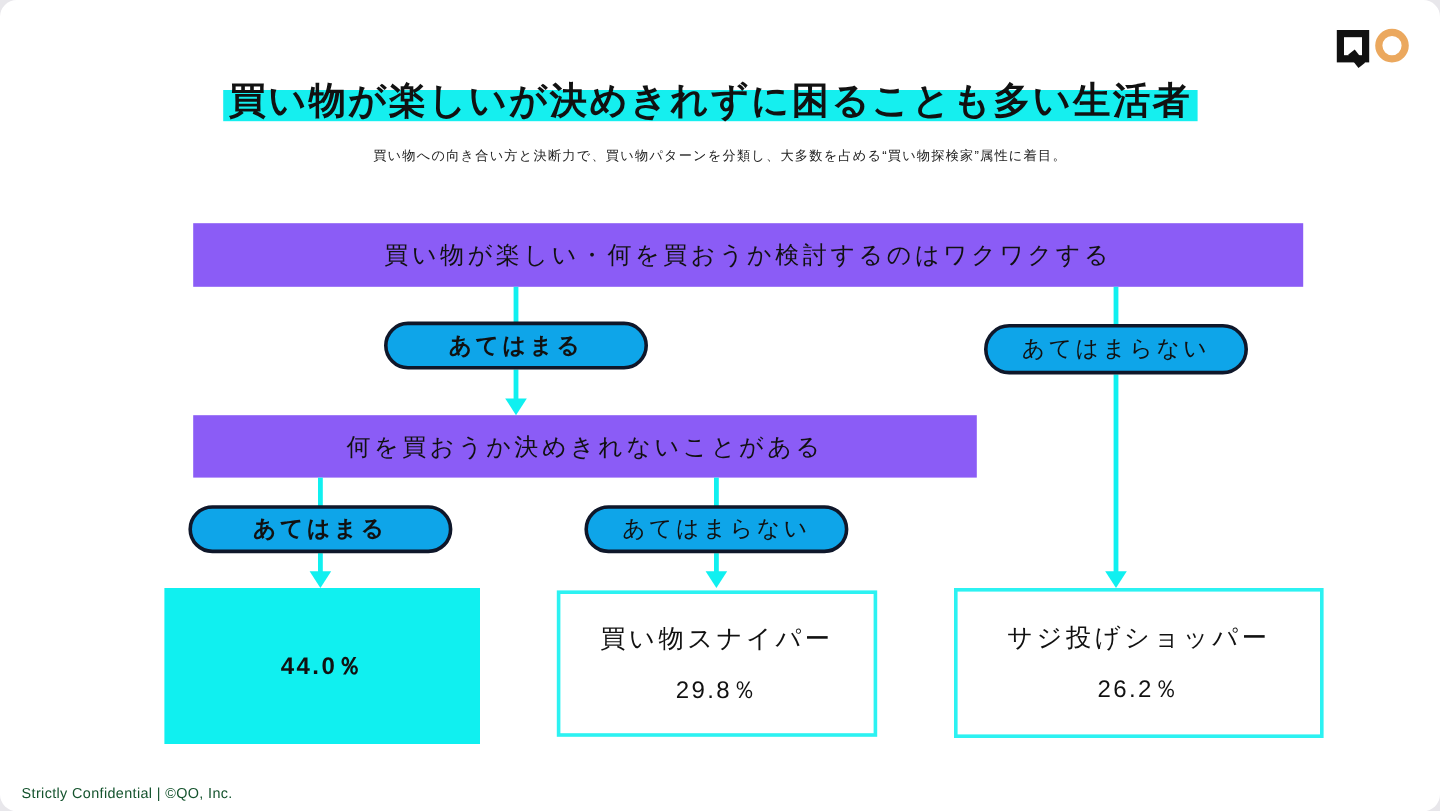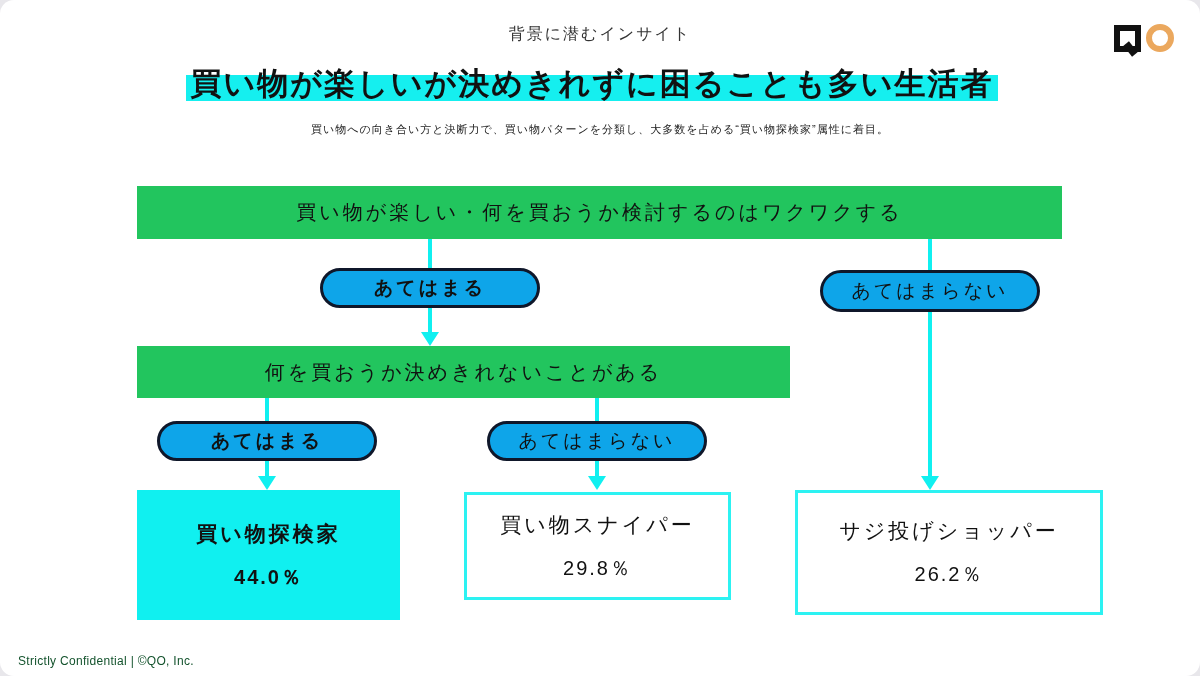--- a/index.html
+++ b/index.html
@@ -43,23 +43,23 @@
     display: inline; font-size: 31px; font-weight: bold; color: #111111;
     letter-spacing: 2px; padding: 0 5px;
     background: linear-gradient(#15efef, #15efef) left bottom / 100% 26px no-repeat;
   }
   .subtitle {
     position: absolute; top: 122px; left: 0; right: 0; text-align: center;
     font-size: 11px; letter-spacing: 1px; color: #222222;
   }
   
   .qbox {
-    position: absolute; background: #22c55e;
+    position: absolute; background: #8b5cf6;
     display: flex; align-items: center; justify-content: center;
-    font-size: 20px; letter-spacing: 3px; color: #111111;
+    font-size: 20px; letter-spacing: 3px; color: #111111; margin-left: 24px;
   }
   .pill {
     position: absolute; background: #0ea5e9;
     border: 3px solid #0f172a; border-radius: 22px;
     display: flex; align-items: center; justify-content: center;
     font-size: 19px; letter-spacing: 3px; color: #111111; z-index: 3;
   }
   .pill.strong { font-weight: bold; }
   .vline { position: absolute; width: 4px; background: #10f0f0; z-index: 1; }
   .ahead {
@@ -81,21 +81,20 @@
   .footer {
     position: absolute; left: 18px; bottom: 8px;
     font-size: 12px; color: #14532d; letter-spacing: 0.3px;
   }
 </style>
 </head>
 <body>
 
 <div class="slide">
 
-  <div class="kicker">背景に潜むインサイト</div>
 
   <div class="logo">
     <div class="logo-q"></div>
     <div class="logo-o"></div>
   </div>
 
   <div class="title-wrap">
     <span class="title">買い物が楽しいが決めきれずに困ることも多い生活者</span>
   </div>
 
@@ -122,25 +121,24 @@
 
   <div class="pill strong" style="left:157px; top:421px; width:220px; height:40px;">あてはまる</div>
   <div class="pill" style="left:487px; top:421px; width:220px; height:40px;">あてはまらない</div>
 
   <div class="vline" style="left:265px; top:461px; height:16px;"></div>
   <div class="ahead" style="left:258px; top:476px;"></div>
   <div class="vline" style="left:595px; top:461px; height:16px;"></div>
   <div class="ahead" style="left:588px; top:476px;"></div>
 
   <div class="result filled" style="left:137px; top:490px; width:263px; height:130px;">
-    <div class="rname">買い物探検家</div>
     <div class="rvalue">44.0％</div>
   </div>
 
-  <div class="result outlined" style="left:464px; top:492px; width:267px; height:108px;">
+  <div class="result outlined" style="left:464px; top:492px; width:267px; height:122px;">
     <div class="rname">買い物スナイパー</div>
     <div class="rvalue">29.8％</div>
   </div>
 
   <div class="result outlined" style="left:795px; top:490px; width:308px; height:125px;">
     <div class="rname">サジ投げショッパー</div>
     <div class="rvalue">26.2％</div>
   </div>
 
   <div class="footer">Strictly Confidential | ©QO, Inc.</div>

